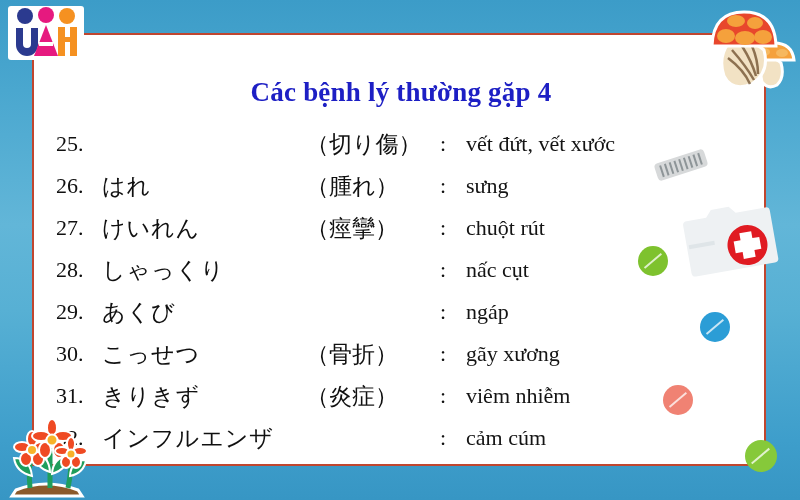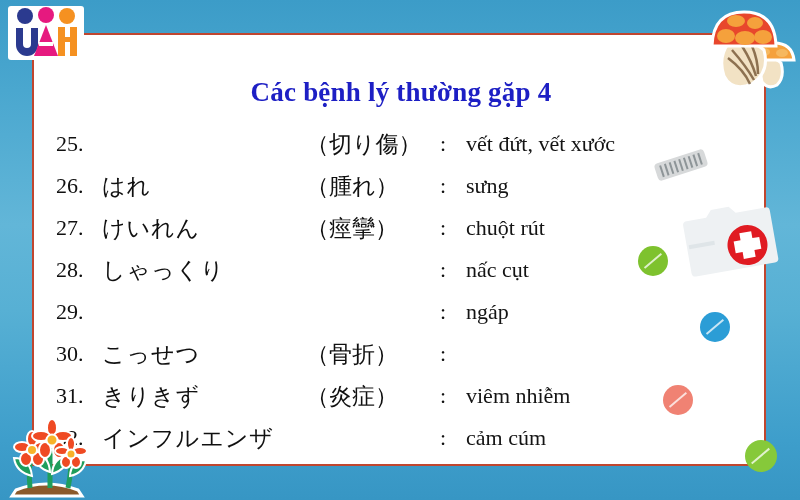--- a/index.html
+++ b/index.html
@@ -183,30 +183,32 @@
       <div class="row">
         <span class="c-num">28.</span>
         <span class="c-kana">しゃっくり</span>
         <span class="c-kanji"></span>
         <span class="c-colon">:</span>
         <span class="c-viet">nấc cụt</span>
       </div>
 
       <div class="row">
         <span class="c-num">29.</span>
+        <span class="c-kana">あくび</span>
         <span class="c-kanji"></span>
         <span class="c-colon">:</span>
         <span class="c-viet">ngáp</span>
       </div>
 
       <div class="row">
         <span class="c-num">30.</span>
         <span class="c-kana">こっせつ</span>
         <span class="c-kanji">（骨折）</span>
         <span class="c-colon">:</span>
+        <span class="c-viet">gãy xương</span>
       </div>
 
       <div class="row">
         <span class="c-num">31.</span>
         <span class="c-kana">きりきず</span>
         <span class="c-kanji">（炎症）</span>
         <span class="c-colon">:</span>
         <span class="c-viet">viêm nhiễm</span>
       </div>
 

